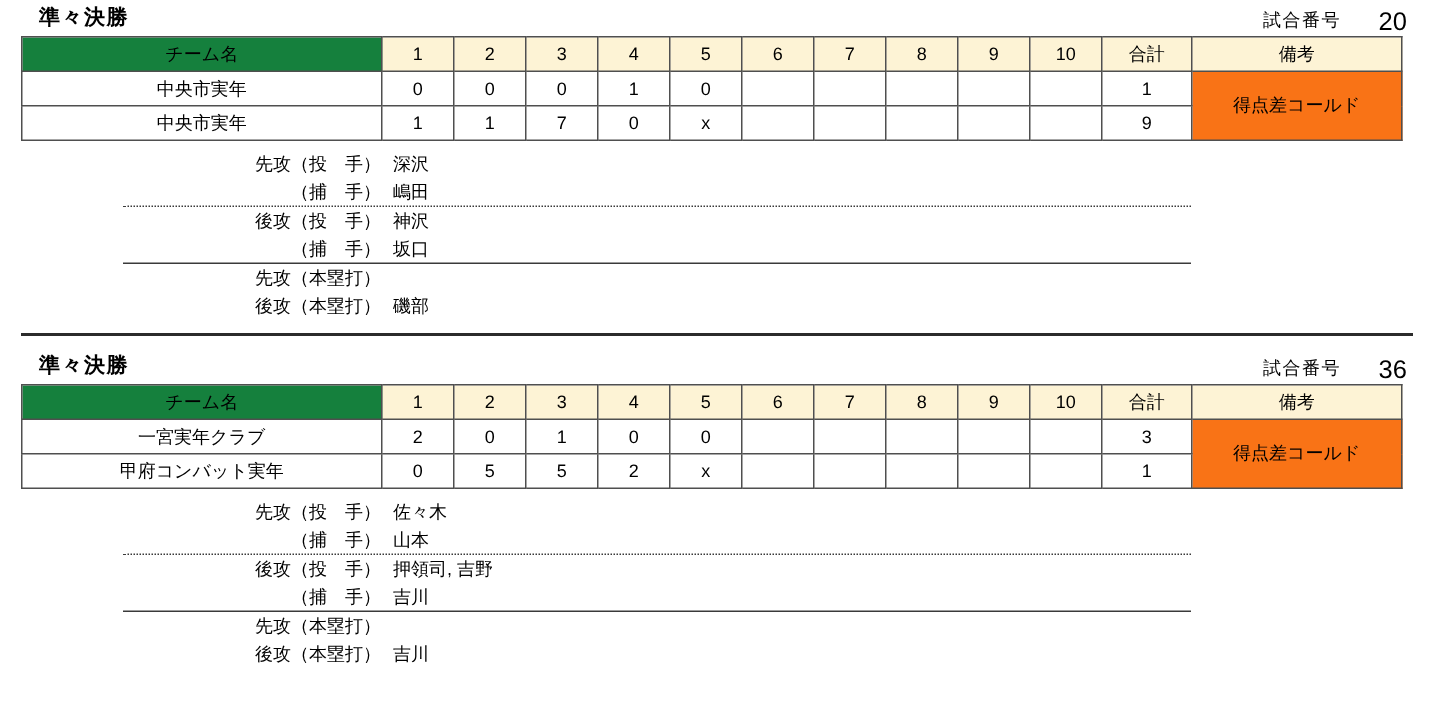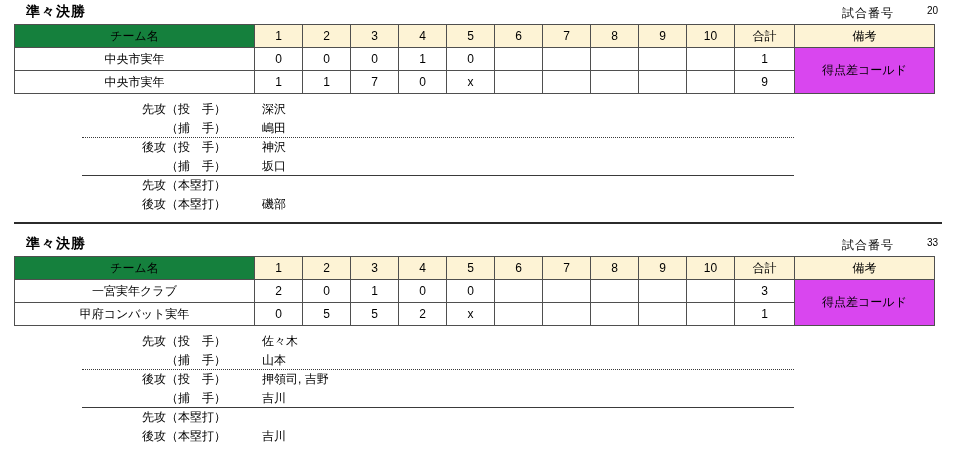--- a/index.html
+++ b/index.html
@@ -37,21 +37,21 @@
     right: 62px;
     top: 5px;
     font-size: 12px;
     letter-spacing: 1px;
     margin-left: 27px;
   }
   .game-no-value {
     position: absolute;
     right: 18px;
     top: 5px;
-    font-size: 10px;
+    font-size: 17px;
     text-align: right;
     width: 30px;
   }
   table.score {
     border-collapse: collapse;
     margin-left: 14px;
     table-layout: fixed;
   }
   table.score th, table.score td {
     border: 1px solid #4f4f4f;
@@ -68,21 +68,21 @@
   table.score thead th.teamname {
     background: #15803d;
   }
   td.teamcell {
     text-align: left;
     padding-left: 6px;
     font-size: 12px;
     margin-left: 40px;
   }
   td.remark {
-    background: #d946ef;
+    background: #f97316;
     font-size: 12px;
     vertical-align: middle;
   }
   th.remark-head {
     background: #fdf3d5;
   }
   .players {
     position: relative;
     margin-top: 6px;
     margin-left: 14px;
@@ -91,21 +91,21 @@
   .prow {
     position: relative;
     height: 19px;
     line-height: 19px;
     font-size: 12px;
   }
   .plabel {
     position: absolute;
     left: 100px;
     width: 140px;
-    text-align: center;
+    text-align: right;
     white-space: pre;
   }
   .pname {
     position: absolute;
     left: 248px;
     text-align: center;
     white-space: pre;
   }
   .rule-solid {
     border-bottom: 1px solid #3a3a3a;
@@ -235,21 +235,21 @@
 </div>
 
 <div class="thick-sep"></div>
 <div class="spacer-sm"></div>
 
 <div class="game-block">
 
   <div class="block-header">
     <div class="round-title">準々決勝</div>
     <div class="game-no-label">試合番号</div>
-    <div class="game-no-value">33</div>
+    <div class="game-no-value">36</div>
   </div>
 
   <table class="score">
     <colgroup>
       <col style="width:240px">
       <col style="width:48px">
         <col style="width:48px">
         <col style="width:48px">
         <col style="width:48px">
         <col style="width:48px">

